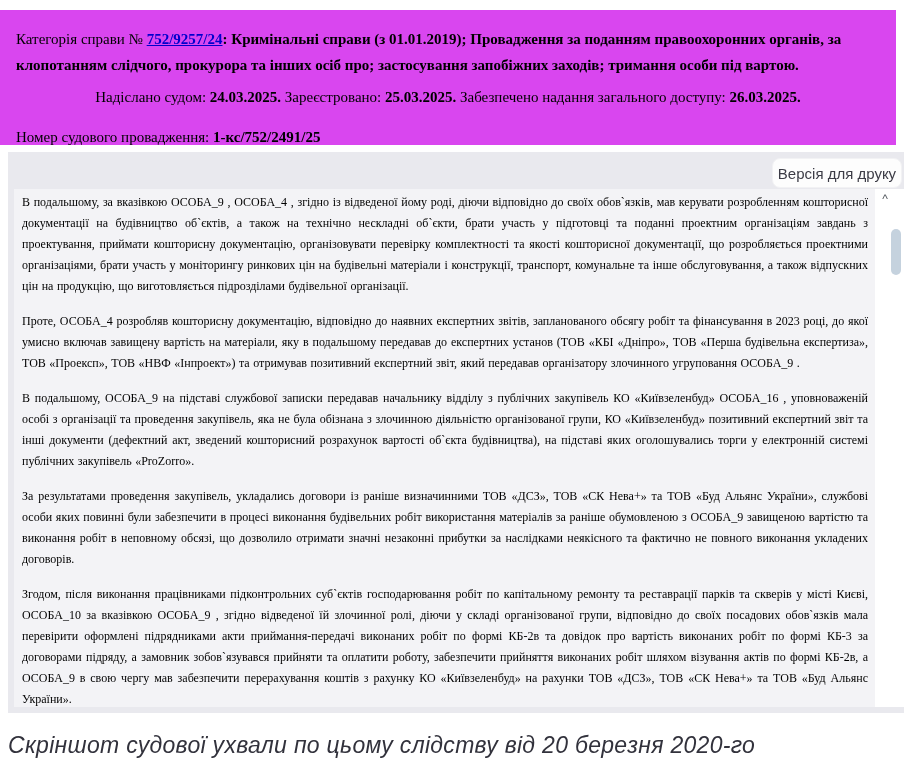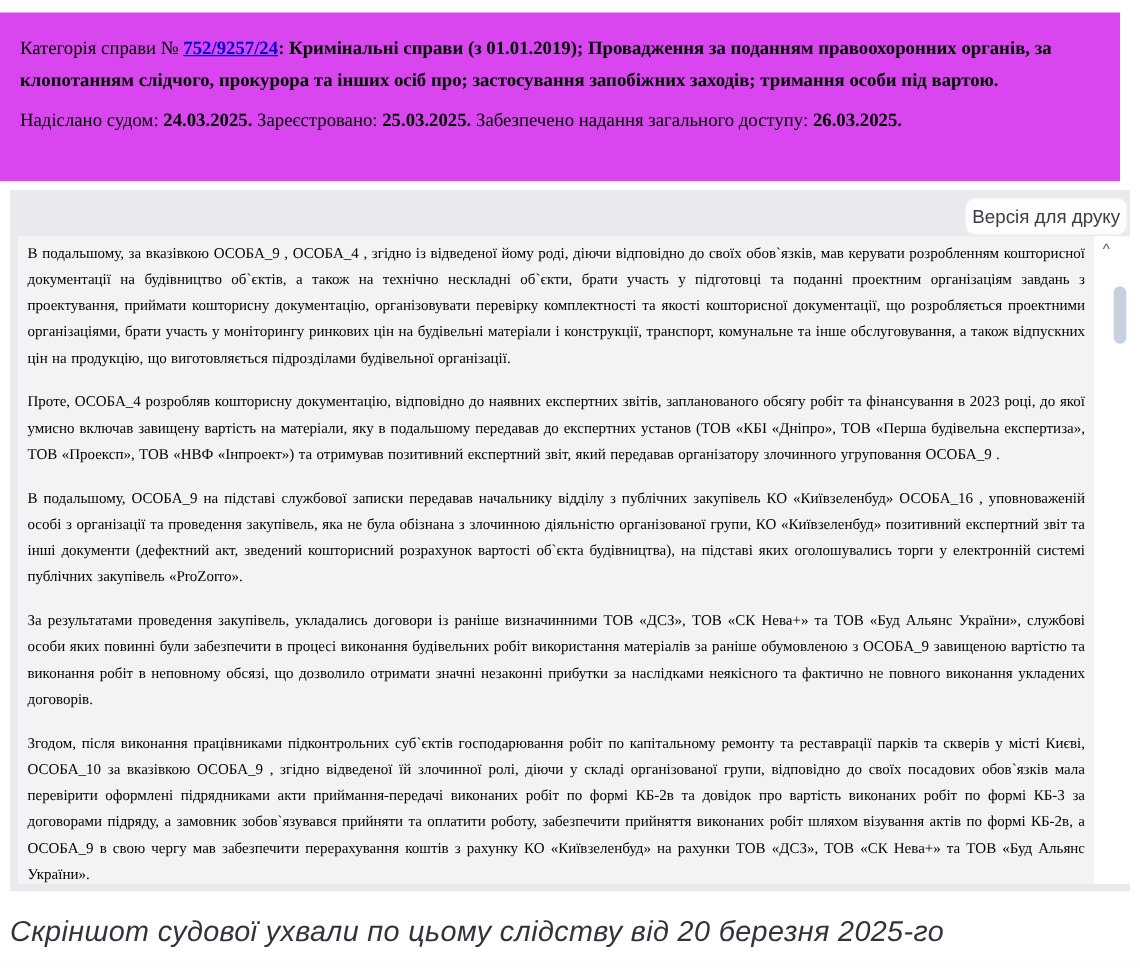--- a/index.html
+++ b/index.html
@@ -4,21 +4,21 @@
 <style>
   * { margin:0; padding:0; box-sizing:border-box; }
   html,body { width:912px; height:774px; background:#ffffff; position:relative;
     font-family:"Liberation Serif", serif; -webkit-font-smoothing:antialiased; }
 
   
   .header-panel { position:absolute; left:0; top:10px; width:896px; height:135px;
     background:#d946ef; padding:16px 16px 0 16px; font-size:15px; color:#000; }
   .cat-line { line-height:26px; margin-bottom:7px; }
   .meta-line { line-height:24px; }
-  .meta-line.sent { margin-bottom:16px; }
+  .meta-line.sent { margin-bottom:16px;text-align:center; }
   .hdr-b { font-weight:bold; }
   .case-link { color:#0000cc; font-weight:bold; text-decoration:underline; cursor:pointer; }
 
   
   .main-panel { position:absolute; left:8px; top:152px; width:896px; height:561px;
     background:#e9e9ee; }
   .print-button { position:absolute; top:6px; right:2px; width:130px; height:30px;
     background:#fdfdfd; border:1px solid #f2f2f4; border-radius:8px;
     font-family:"Liberation Sans", sans-serif; font-size:15px; color:#3c3c46;
     cursor:pointer; }
@@ -44,32 +44,35 @@
 </head>
 <body>
 
 <div class="header-panel">
   <div class="cat-line">
     <span>Категорія справи № </span><span class="case-link">752/9257/24</span><span class="hdr-b">: </span><span class="hdr-b">Кримінальні справи (з 01.01.2019); Провадження за поданням правоохоронних органів, за клопотанням слідчого, прокурора та інших осіб про; застосування запобіжних заходів; тримання особи під вартою.</span>
   </div>
   <div class="meta-line sent">
     <span>Надіслано судом: </span><span class="hdr-b">24.03.2025.</span><span> Зареєстровано: </span><span class="hdr-b">25.03.2025.</span><span> Забезпечено надання загального доступу: </span><span class="hdr-b">26.03.2025.</span>
   </div>
+  <div class="meta-line">
+    <span>Номер судового провадження: </span><span class="hdr-b">1-кс/752/2491/25</span>
+  </div>
 </div>
 
 <div class="main-panel">
   <button class="print-button">Версія для друку</button>
 
   <div class="text-area">
     <p>В подальшому, за вказівкою ОСОБА_9 , ОСОБА_4 , згідно із відведеної йому роді, діючи відповідно до своїх обов`язків, мав керувати розробленням кошторисної документації на будівництво об`єктів, а також на технічно нескладні об`єкти, брати участь у підготовці та поданні проектним організаціям завдань з проектування, приймати кошторисну документацію, організовувати перевірку комплектності та якості кошторисної документації, що розробляється проектними організаціями, брати участь у моніторингу ринкових цін на будівельні матеріали і конструкції, транспорт, комунальне та інше обслуговування, а також відпускних цін на продукцію, що виготовляється підрозділами будівельної організації.</p>
     <p>Проте, ОСОБА_4 розробляв кошторисну документацію, відповідно до наявних експертних звітів, запланованого обсягу робіт та фінансування в 2023 році, до якої умисно включав завищену вартість на матеріали, яку в подальшому передавав до експертних установ (ТОВ «КБІ «Дніпро», ТОВ «Перша будівельна експертиза», ТОВ «Проексп», ТОВ «НВФ «Інпроект») та отримував позитивний експертний звіт, який передавав організатору злочинного угруповання ОСОБА_9 .</p>
     <p>В подальшому, ОСОБА_9 на підставі службової записки передавав начальнику відділу з публічних закупівель КО «Київзеленбуд» ОСОБА_16 , уповноваженій особі з організації та проведення закупівель, яка не була обізнана з злочинною діяльністю організованої групи, КО «Київзеленбуд» позитивний експертний звіт та інші документи (дефектний акт, зведений кошторисний розрахунок вартості об`єкта будівництва), на підставі яких оголошувались торги у електронній системі публічних закупівель «ProZorro».</p>
     <p>За результатами проведення закупівель, укладались договори із раніше визначинними ТОВ «ДСЗ», ТОВ «СК Нева+» та ТОВ «Буд Альянс України», службові особи яких повинні були забезпечити в процесі виконання будівельних робіт використання матеріалів за раніше обумовленою з ОСОБА_9 завищеною вартістю та виконання робіт в неповному обсязі, що дозволило отримати значні незаконні прибутки за наслідками неякісного та фактично не повного виконання укладених договорів.</p>
     <p>Згодом, після виконання працівниками підконтрольних суб`єктів господарювання робіт по капітальному ремонту та реставрації парків та скверів у місті Києві, ОСОБА_10 за вказівкою ОСОБА_9 , згідно відведеної їй злочинної ролі, діючи у складі організованої групи, відповідно до своїх посадових обов`язків мала перевірити оформлені підрядниками акти приймання-передачі виконаних робіт по формі КБ-2в та довідок про вартість виконаних робіт по формі КБ-3 за договорами підряду, а замовник зобов`язувався прийняти та оплатити роботу, забезпечити прийняття виконаних робіт шляхом візування актів по формі КБ-2в, а ОСОБА_9 в свою чергу мав забезпечити перерахування коштів з рахунку КО «Київзеленбуд» на рахунки ТОВ «ДСЗ», ТОВ «СК Нева+» та ТОВ «Буд Альянс України».</p>
   </div>
 
   <div class="scrollbar">
     <div class="scroll-up">^</div>
     <div class="scroll-thumb"></div>
   </div>
 </div>
 
-<div class="caption">Скріншот судової ухвали по цьому слідству від 20 березня 2025-го</div>
+<div class="caption">Скріншот судової ухвали по цьому слідству від 20 березня 2020-го</div>
 
 </body></html>

